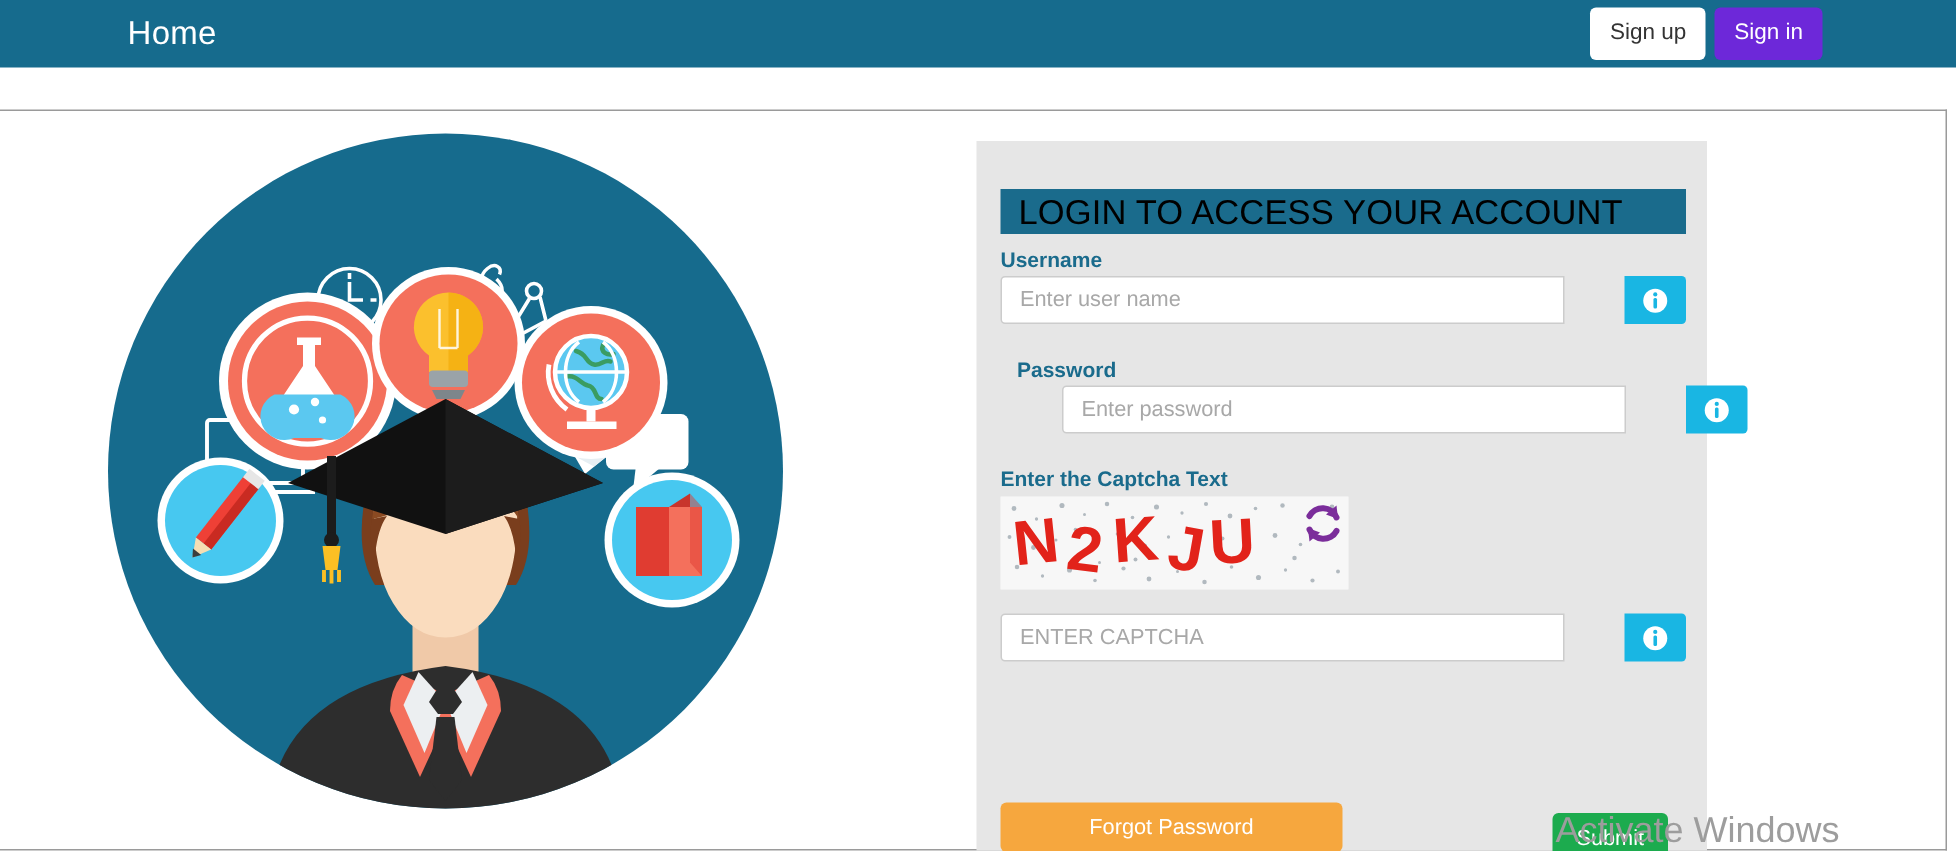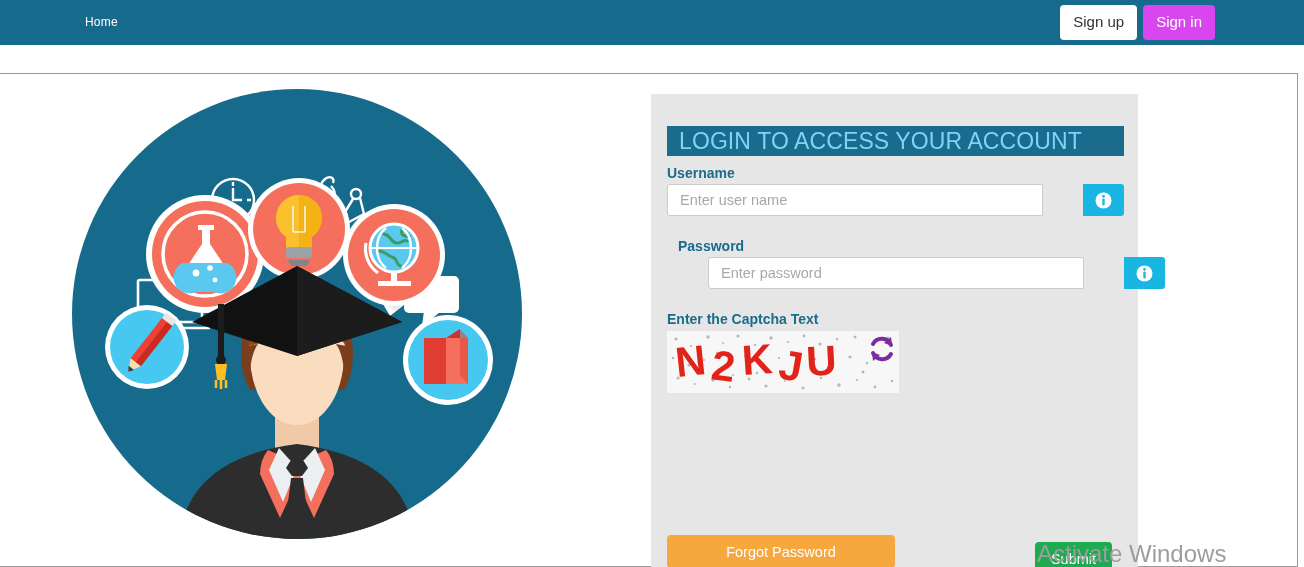--- a/index.html
+++ b/index.html
@@ -13,41 +13,41 @@
 
   
   #navbar {
     position: absolute; left: 0; top: 0;
     width: 1304px; height: 45px;
     background: #166b8d;
   }
   #nav-home {
     position: absolute; left: 85px; top: 9px;
     color: #ffffff;
-    font-size: 12px;
+    font-size: 22px;
     line-height: 26px;
     letter-spacing: .2px;
     cursor: pointer;
     text-decoration: none;
   }
   #nav-buttons {
     position: absolute; right: 89px; top: 5px;
     display: flex; gap: 6px; align-items: flex-start;
   }
   .nav-btn {
     font-size: 15px;
     line-height: 18px;
     padding: 8px 13px 9px 13px;
     border-radius: 4px;
     border: none;
     cursor: pointer;
     font-family: "Liberation Sans", sans-serif;
   }
   #signup-btn { background: #ffffff; color: #333333; }
-  #signin-btn { background: #d946ef; color: #ffffff; text-align: center; }
+  #signin-btn { background: #6d28d9; color: #ffffff; text-align: center; }
 
   
   #page-container {
     position: absolute;
     left: 0; top: 73px;
     width: 1298px; height: 494px;
     border: 1px solid #9a9a9a;
     border-left: none;
     background: #ffffff;
   }
@@ -63,21 +63,21 @@
   #login-panel {
     position: absolute;
     left: 651px; top: 20px;
     width: 487px; height: 473px;
     background: #e6e6e6;
   }
   #panel-title {
     position: absolute; left: 16px; top: 32px;
     width: 457px; height: 30px;
     background: #1a6b8c;
-    color: #7dd3fc;
+    color: #000000;
     font-size: 23px;
     line-height: 30px;
     padding-left: 12px;
     letter-spacing: .1px;
     white-space: nowrap;
     overflow: hidden;
   }
   .field-label {
     position: absolute;
     color: #1a6b8c;
@@ -422,20 +422,30 @@
 
     <svg id="captcha-refresh" viewBox="0 0 34 34">
       <g fill="none" stroke="#7b2d9b" stroke-width="4" stroke-linecap="round">
         <path d="M26 13 a10 10 0 0 0 -18 -1"></path>
         <path d="M8 21 a10 10 0 0 0 18 1"></path>
       </g>
       <path d="M26 5 l1 9 l-8 -3 z" fill="#7b2d9b"></path>
       <path d="M8 29 l-1 -9 l8 3 z" fill="#7b2d9b"></path>
     </svg>
 
+    <div class="input-row" id="row-captchainput">
+      <input class="text-input" type="text" placeholder="ENTER CAPTCHA" style="">
+      <button class="info-btn">
+        <svg width="17" height="17" viewBox="0 0 17 17">
+          <circle cx="8.5" cy="8.5" r="8" fill="#ffffff"></circle>
+          <circle cx="8.5" cy="4.3" r="1.4" fill="#19b6e3"></circle>
+          <rect x="7.3" y="6.6" width="2.4" height="7" rx="1" fill="#19b6e3"></rect>
+        </svg>
+      </button>
+    </div>
 
     <button id="forgot-btn">Forgot Password</button>
     <button id="submit-btn">Submit</button>
 
   </div>
 </div>
 
 <div id="watermark">Activate Windows</div>
 
 </body></html>

